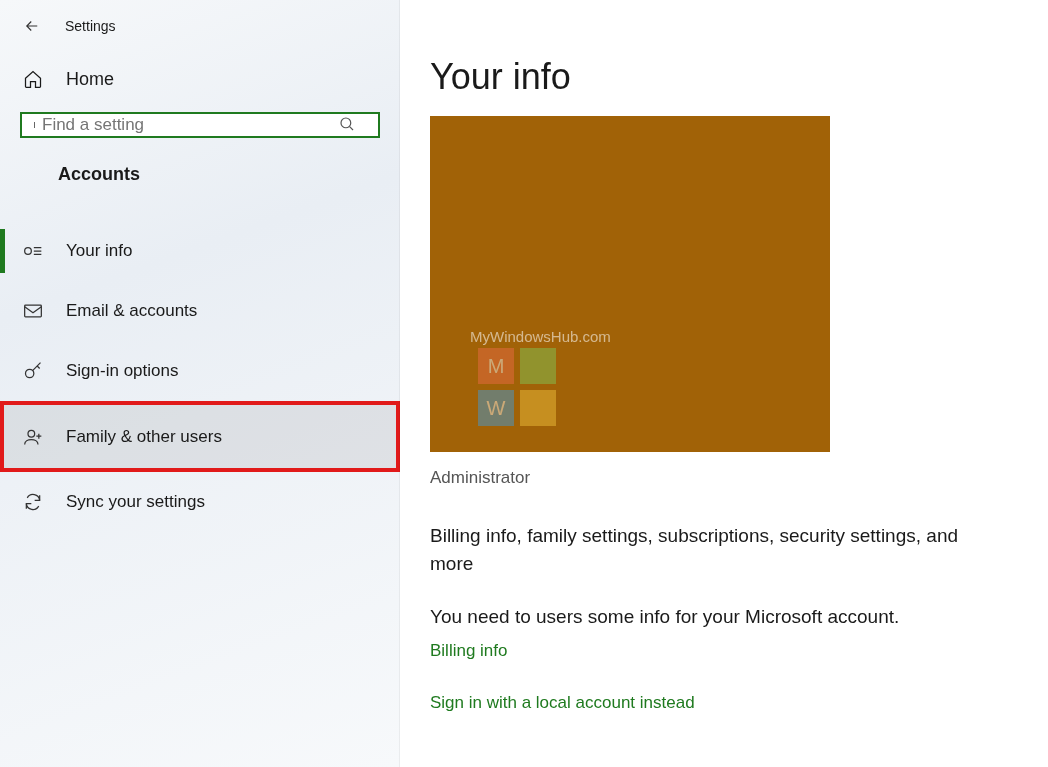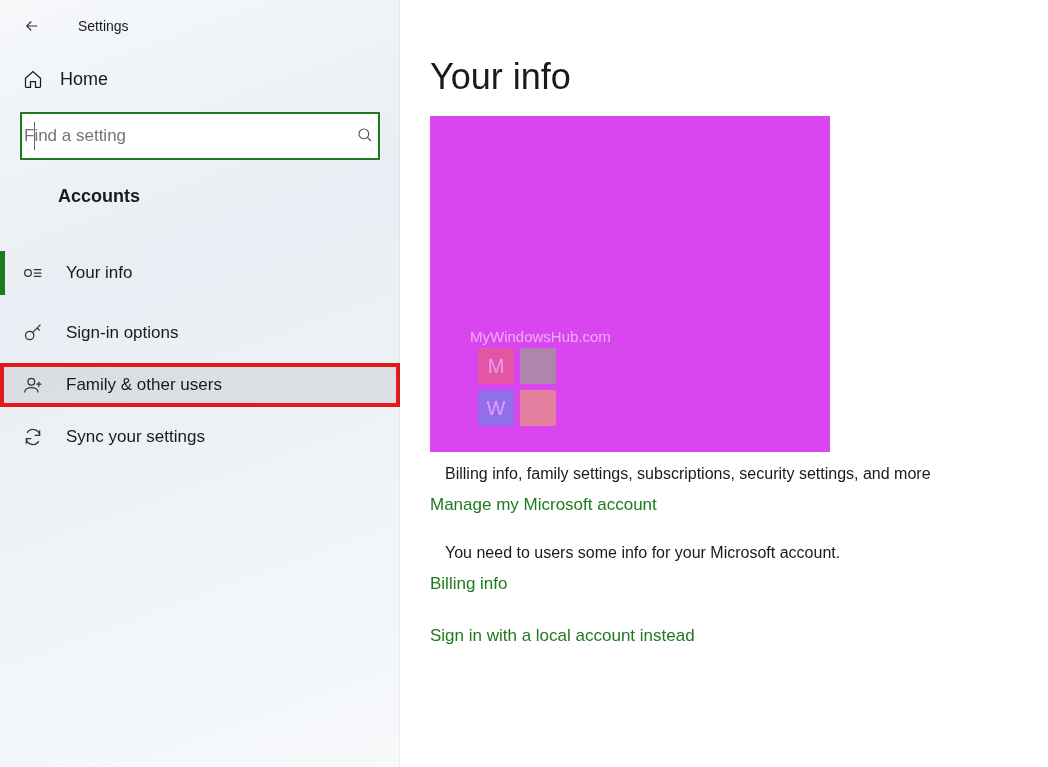--- a/index.html
+++ b/index.html
@@ -23,44 +23,44 @@
     background: linear-gradient(160deg, #f6f8fa 0%, #e9eef4 35%, #f7f9fb 100%);
     position: relative;
     padding-top: 6px;
   }
   .sidebar::after {
     
     content:""; position:absolute; top:0; right:0; width:1px; height:100%;
     background: rgba(0,0,0,0.05);
   }
   .titlebar {
-    display:flex; align-items:center; gap:36px;
+    display:flex; align-items:center; gap:23px;
     height:40px; padding-left:22px;
   }
   .back-btn {
     width:20px; height:20px; display:flex; align-items:center; justify-content:center;
     cursor:pointer; color:#333;
   }
   .titlebar .title { font-size:14px; }
   .home-row {
-    display:flex; align-items:center; gap:16px;
+    display:flex; align-items:center; gap:22px;
     padding:22px 0 22px 22px;
     font-size:18px;
     cursor:pointer;
   }
   .home-row .icon { width:22px; height:22px; display:flex; align-items:center; justify-content:center; }
   .search-wrap {
     margin: 0 20px 26px 20px;
   }
   .search {
-    width:100%; height:48px;
+    width:100%; height:26px;
     border:2px solid #1f7a1f;
     background:#ffffff;
     display:flex; align-items:center;
-    padding:0 2px;
+    padding:0 20px;
     position:relative;
   }
   .search input {
     flex:1; border:none; outline:none; font-size:17px; color:#666;
     background:transparent;
   }
   .search .caret {
     position:absolute; left:12px; top:8px; bottom:8px; width:1px; background:#666;
   }
   .search .sicon { width:20px; height:20px; color:#555; }
@@ -82,42 +82,42 @@
   .nav-item .icon { width:22px; height:22px; display:flex; align-items:center; justify-content:center; color:#333; }
   .nav-item.active::before {
     content:""; position:absolute; left:0; top:8px; bottom:8px; width:5px; background:#1f7a1f;
   }
   .nav-item.hovered {
     background: rgba(0,0,0,0.07);
   }
   .red-highlight {
     position:absolute; inset:0; border:4px solid #e11a1a; pointer-events:none;
   }
-  .nav-item.family { height:44px; }
+  .nav-item.family { height:71px; }
   .nav-item-wrap { position:relative; }
   
   .main {
     flex:1; padding:56px 40px 0 30px;
   }
   .h1 { font-size:36px; font-weight:400; margin-bottom:18px; }
   .profile-img {
-    width:400px; height:336px; background:#d946ef;
-    position:relative; margin-bottom:10px;
+    width:400px; height:336px; background:#a16207;
+    position:relative; margin-bottom:16px;
   }
   .watermark {
     position:absolute; left:40px; top:212px; right:0;
     color:rgba(255,255,255,0.55); font-size:15px; font-weight:400;
     pointer-events:none;
     text-align:left;
   }
   .wm-logo { position:absolute; left:48px; top:232px; display:grid; grid-template-columns:36px 36px; grid-template-rows:36px 36px; gap:6px; opacity:0.45;}
   .wm-logo div { display:flex; align-items:center; justify-content:center; font-size:20px; color:#fff; font-weight:400;}
   .wm-r { background:#ef6b4a;} .wm-g{background:#7fcf5b;} .wm-b{background:#3b9fe6;} .wm-y{background:#f3c63f;}
   .role { font-size:17px; color:#555; margin-bottom:34px; }
-  .body-text { font-size:16px; color:#1a1a1a; line-height:1.45; max-width:560px;margin-left:15px; }
+  .body-text { font-size:19px; color:#1a1a1a; line-height:1.45; max-width:560px; }
   .link { color:#1f7a1f; font-size:17px; cursor:pointer; display:inline-block; }
   .block { margin-bottom:26px; }
   .block .body-text { margin-bottom:10px; }
   svg { display:block; }
 </style>
 </head>
 <body>
 
 <div class="app">
 
@@ -159,20 +159,29 @@
     <div class="nav-item active">
       <span class="icon">
         <svg width="20" height="18" viewBox="0 0 24 20" fill="none" stroke="currentColor" stroke-width="1.5">
             <circle cx="6" cy="10" r="4"></circle>
             <path d="M13 6h9M13 10h9M13 14h9"></path>
           </svg>
       </span>
       <span>Your info</span>
     </div>
 
+    <div class="nav-item">
+      <span class="icon">
+        <svg width="20" height="16" viewBox="0 0 24 18" fill="none" stroke="currentColor" stroke-width="1.5">
+            <rect x="2" y="2" width="20" height="14" rx="1"></rect>
+            <path d="M2 4l10 7L22 4"></path>
+          </svg>
+      </span>
+      <span>Email &amp; accounts</span>
+    </div>
 
     <div class="nav-item">
       <span class="icon">
         <svg width="20" height="20" viewBox="0 0 24 24" fill="none" stroke="currentColor" stroke-width="1.5">
             <circle cx="8" cy="15" r="5"></circle>
             <path d="M11.5 11.5L21 2M17 6l3 3"></path>
           </svg>
       </span>
       <span>Sign-in options</span>
     </div>
@@ -209,24 +218,24 @@
     <div class="profile-img">
       <div class="watermark">MyWindowsHub.com</div>
       <div class="wm-logo">
         <div class="wm-r">M</div>
         <div class="wm-g"></div>
         <div class="wm-b">W</div>
         <div class="wm-y"></div>
       </div>
     </div>
 
+    <div class="role">Administrator</div>
 
     <div class="block">
       <div class="body-text">Billing info, family settings, subscriptions, security settings, and more</div>
-      <a class="link">Manage my Microsoft account</a>
     </div>
 
     <div class="block">
       <div class="body-text">You need to users some info for your Microsoft account.</div>
       <a class="link">Billing info</a>
     </div>
 
     <div class="block" style="margin-top:32px">
       <a class="link">Sign in with a local account instead</a>
     </div>

